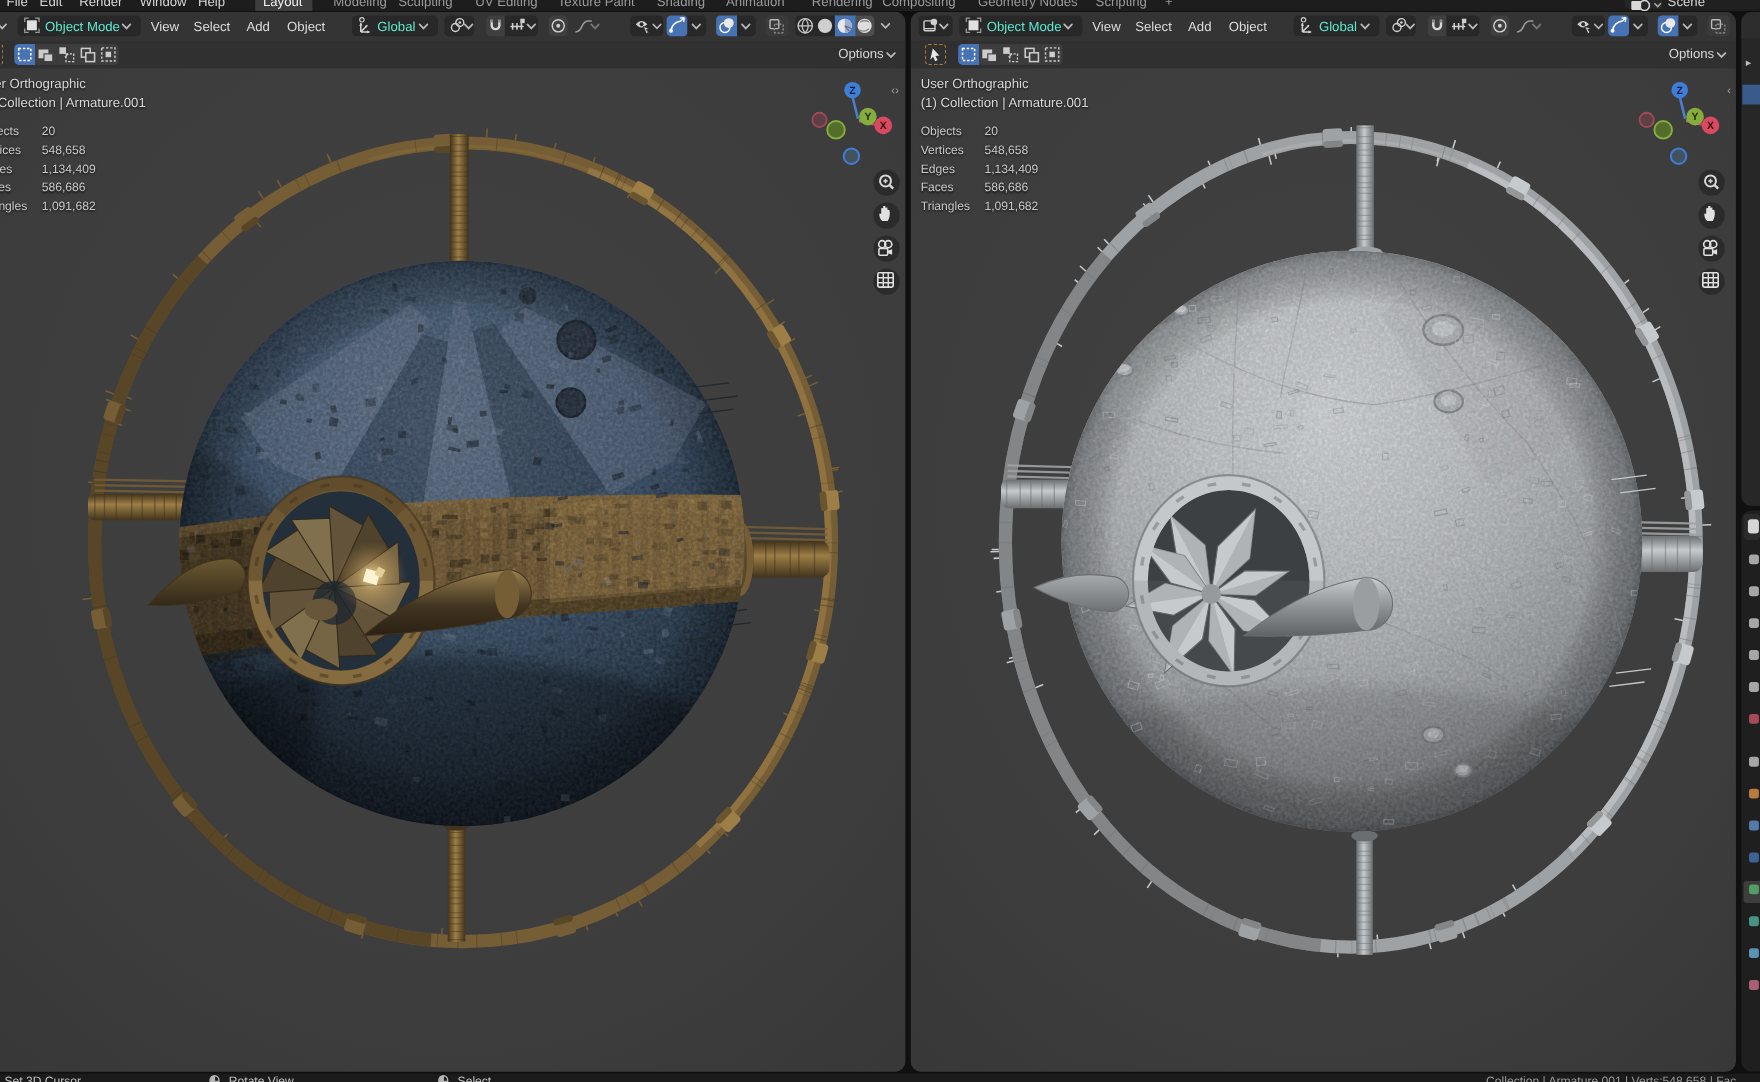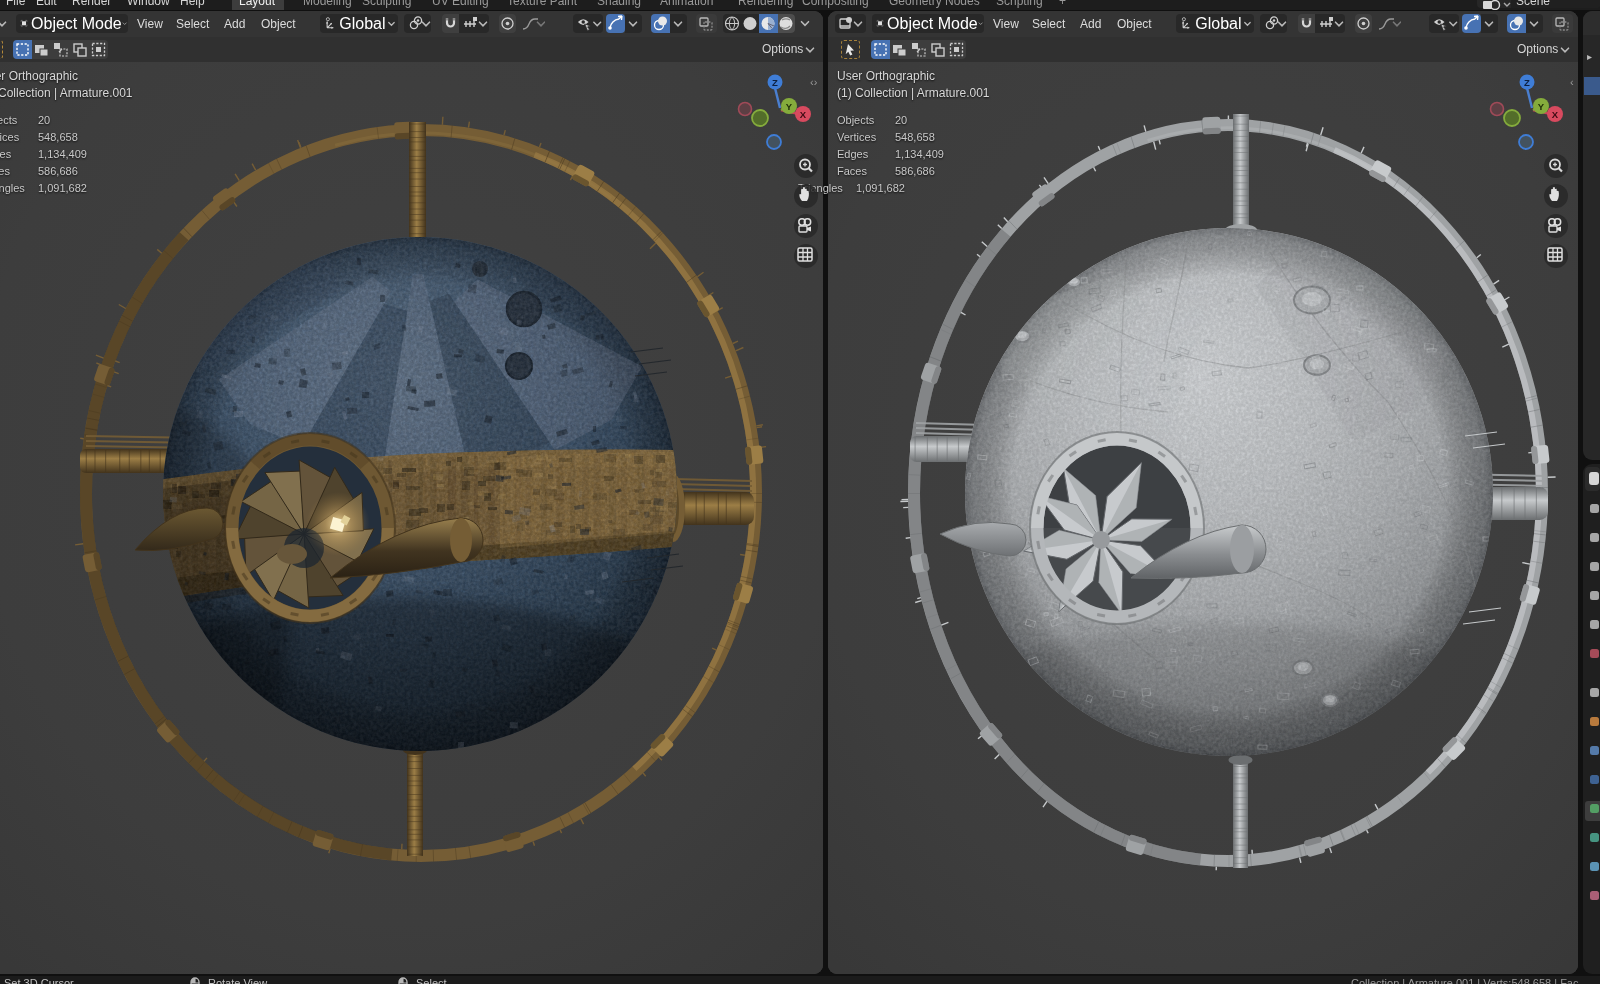--- a/index.html
+++ b/index.html
@@ -2,21 +2,21 @@
 <html><head><meta charset="utf-8"><style>
 *{margin:0;padding:0;box-sizing:border-box}
 svg text{font-family:"Liberation Sans",sans-serif}
 body{width:1600px;height:984px;background:#101010;font-family:"Liberation Sans",sans-serif;overflow:hidden;position:relative}
 .abs{position:absolute}
 .area{position:absolute;background:#3e3e3e;overflow:hidden}
 .hdr{position:absolute;left:0;right:0;top:0;height:26px;background:#343434}
 .tool{position:absolute;left:0;right:0;top:26px;height:26px;background:#303030}
 .menu{color:#dcdcdc;font-size:12px;line-height:26px;position:absolute;top:0}
 .dd{position:absolute;background:#282828;border-radius:4px;height:19px;top:3px;display:flex;align-items:center}
-.ddt{color:#ffffff;font-size:16px;white-space:nowrap}
+.ddt{color:#5eead4;font-size:12px;white-space:nowrap}
 .stats{position:absolute;color:#c9c9c9;font-size:11px;line-height:17px;text-shadow:0 1px 2px rgba(0,0,0,.8)}
 .lab{display:inline-block;width:58px}
 </style></head><body>
 <div class="abs" style="left:0;top:0;width:1600px;height:10px;background:#1d1d1d;overflow:hidden">
 <span class="abs" style="left:6px;top:-7px;font-size:12px;line-height:16px;color:#d6d6d6">File</span>
 <span class="abs" style="left:36px;top:-7px;font-size:12px;line-height:16px;color:#d6d6d6">Edit</span>
 <span class="abs" style="left:72px;top:-7px;font-size:12px;line-height:16px;color:#d6d6d6">Render</span>
 <span class="abs" style="left:127px;top:-7px;font-size:12px;line-height:16px;color:#d6d6d6">Window</span>
 <span class="abs" style="left:180px;top:-7px;font-size:12px;line-height:16px;color:#d6d6d6">Help</span>
 <div class="abs" style="left:232px;top:-6px;width:52px;height:18px;background:#3d3d3d;border-radius:4px 4px 0 0"></div>
@@ -1766,21 +1766,21 @@
 <div class="stats" style="left:-20px;top:129px"><span class="lab">Vertices</span>548,658</div>
 <div class="stats" style="left:-20px;top:146px"><span class="lab">Edges</span>1,134,409</div>
 <div class="stats" style="left:-20px;top:163px"><span class="lab">Faces</span>586,686</div>
 <div class="stats" style="left:-20px;top:180px"><span class="lab">Triangles</span>1,091,682</div>
 <div class="stats" style="left:837px;top:68px;font-size:12px;color:#d8d8d8">User Orthographic</div>
 <div class="stats" style="left:837px;top:85px;font-size:12px;color:#d8d8d8">(1) Collection | Armature.001</div>
 <div class="stats" style="left:837px;top:112px"><span class="lab">Objects</span>20</div>
 <div class="stats" style="left:837px;top:129px"><span class="lab">Vertices</span>548,658</div>
 <div class="stats" style="left:837px;top:146px"><span class="lab">Edges</span>1,134,409</div>
 <div class="stats" style="left:837px;top:163px"><span class="lab">Faces</span>586,686</div>
-<div class="stats" style="left:798px;top:180px"><span class="lab">Triangles</span>1,091,682</div>
+<div class="stats" style="left:837px;top:180px"><span class="lab">Triangles</span>1,091,682</div>
 <svg width="80" height="80" viewBox="0 0 80 80" style="position:absolute;left:737px;top:74px">
     <line x1="38" y1="14" x2="43" y2="34" stroke="#4a7fd0" stroke-width="2.4"></line>
     <line x1="44" y1="36" x2="62" y2="40" stroke="#c8445a" stroke-width="2.4"></line>
     <line x1="44" y1="36" x2="50" y2="33" stroke="#7da33b" stroke-width="2.4"></line>
     <circle cx="38" cy="8" r="7.5" fill="#3f7dd6"></circle>
     <text x="38" y="11.5" font-size="9.5" font-weight="bold" fill="#0c2040" text-anchor="middle">Z</text>
     <circle cx="52" cy="32" r="8" fill="#85ac3c"></circle>
     <text x="52" y="35.5" font-size="9.5" font-weight="bold" fill="#203008" text-anchor="middle">Y</text>
     <circle cx="66" cy="40" r="8" fill="#d84a5f"></circle>
     <text x="66" y="43.5" font-size="9.5" font-weight="bold" fill="#3c0a12" text-anchor="middle">X</text>

